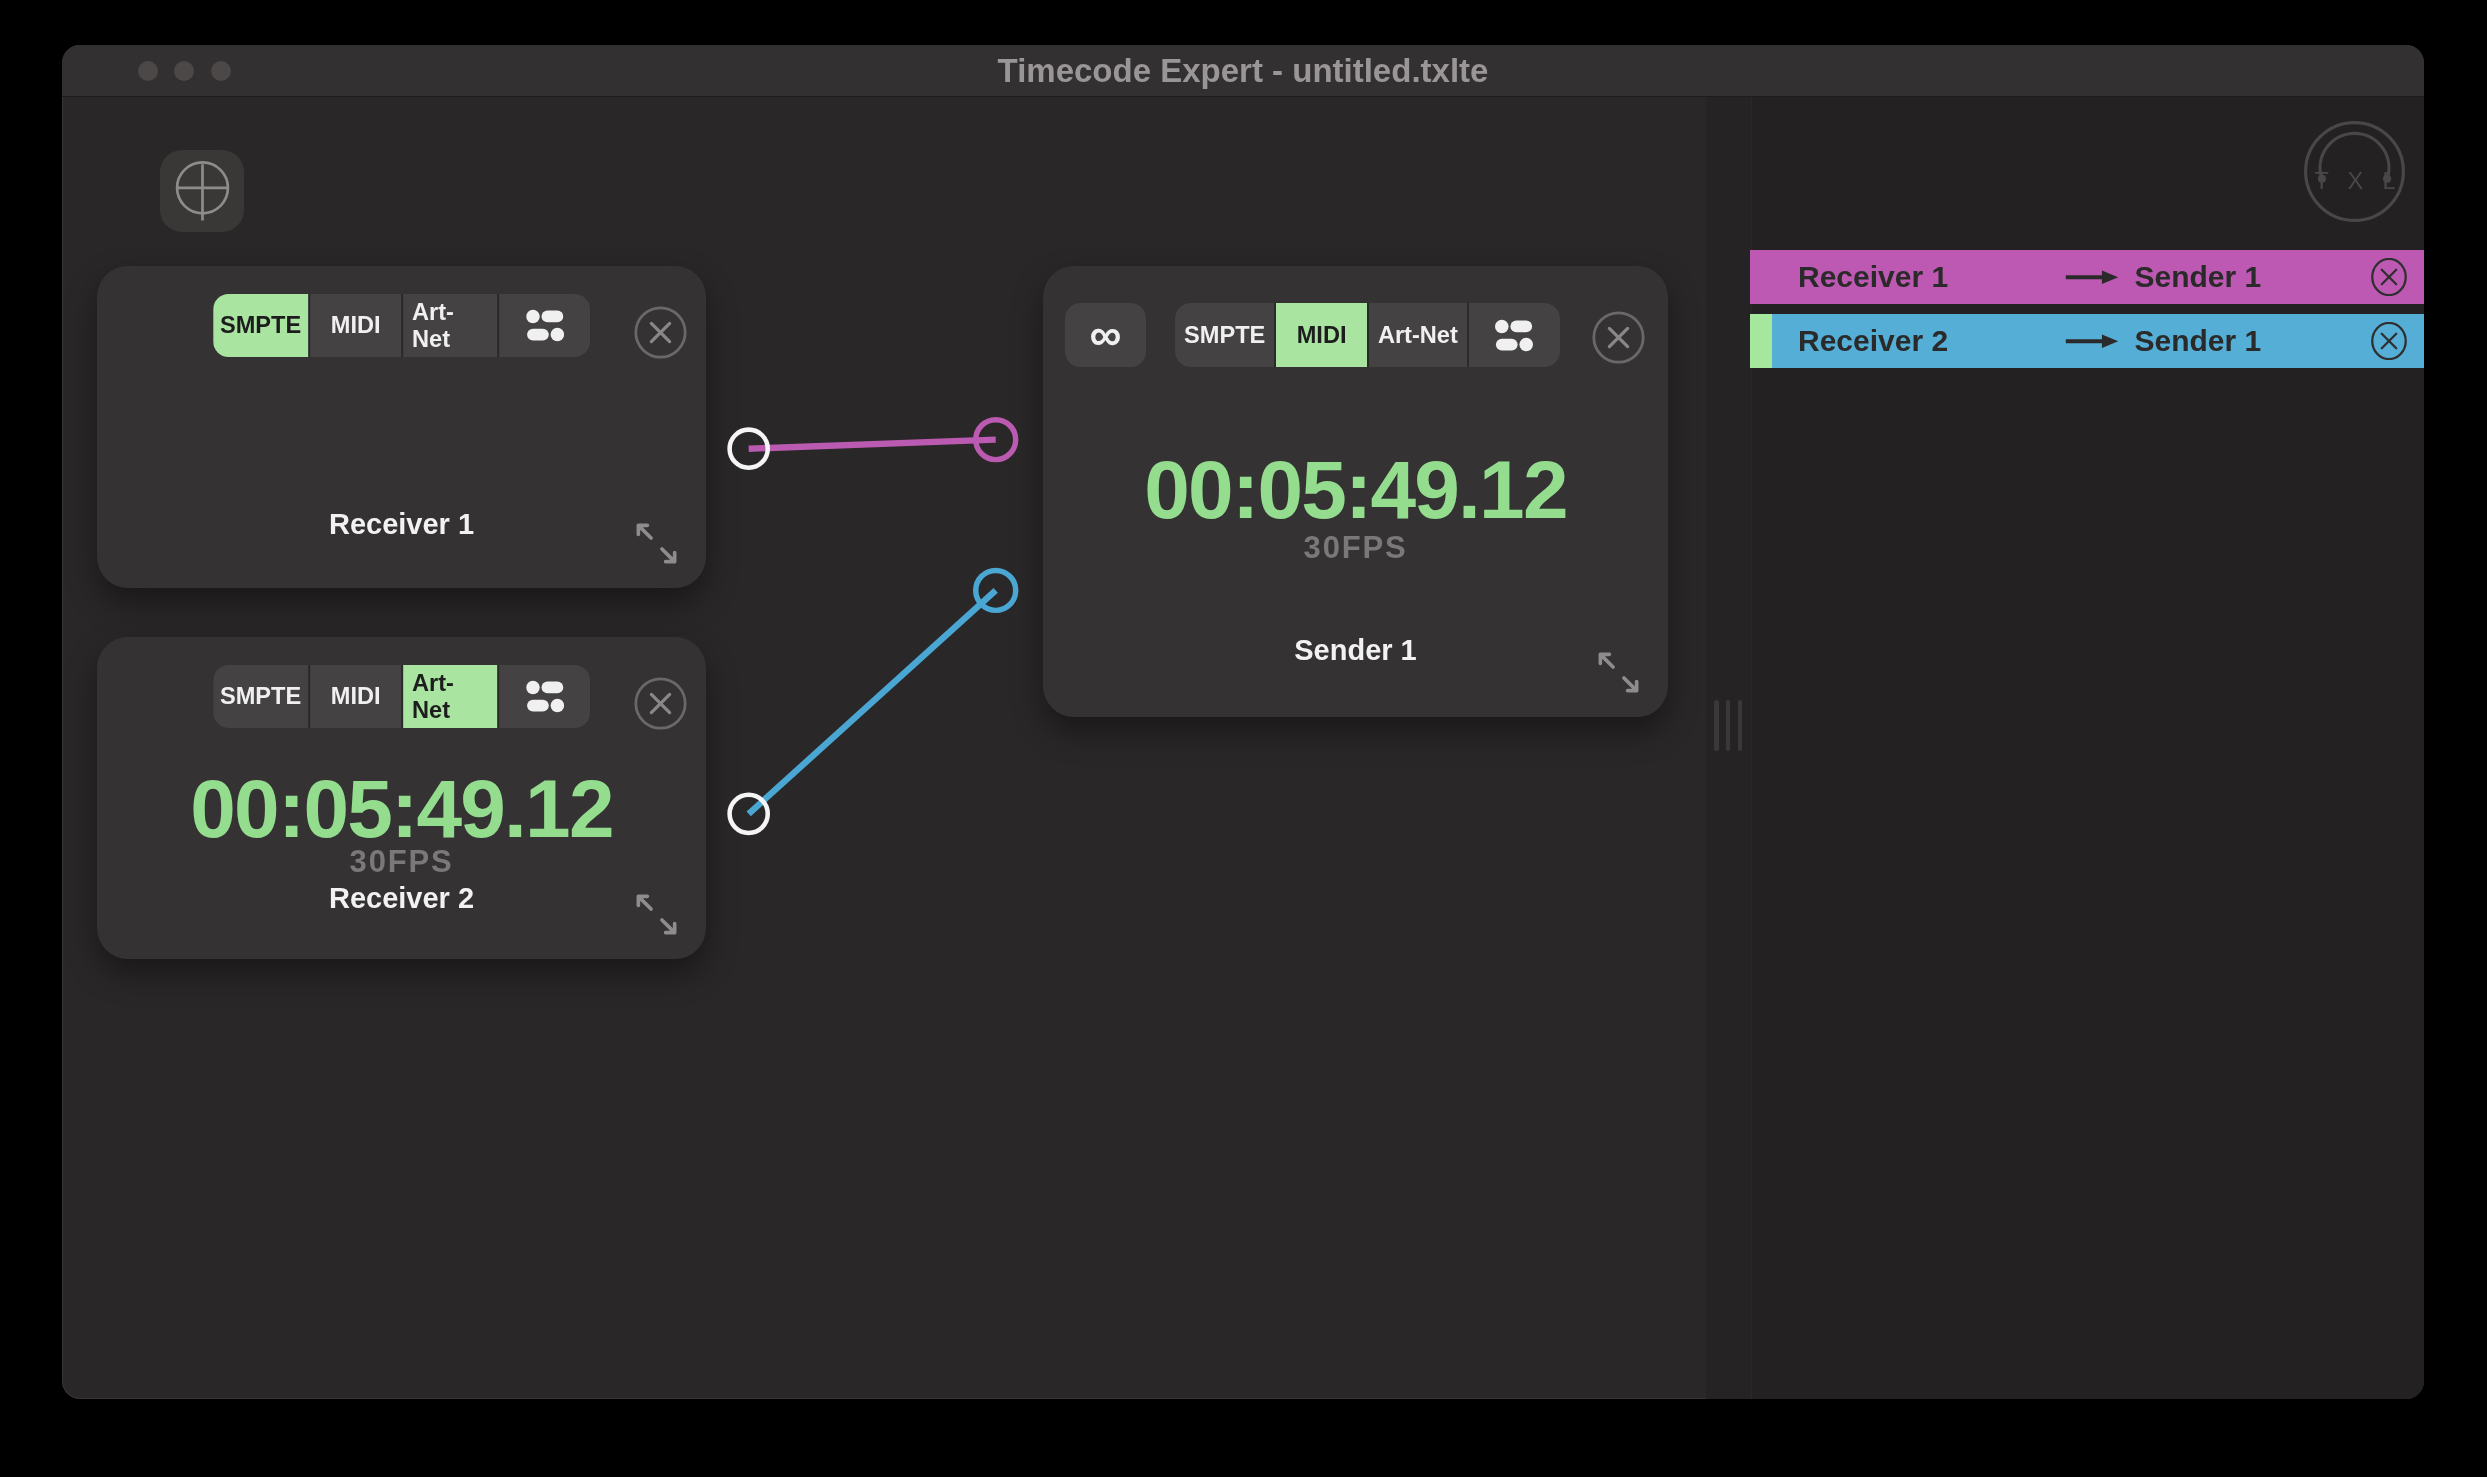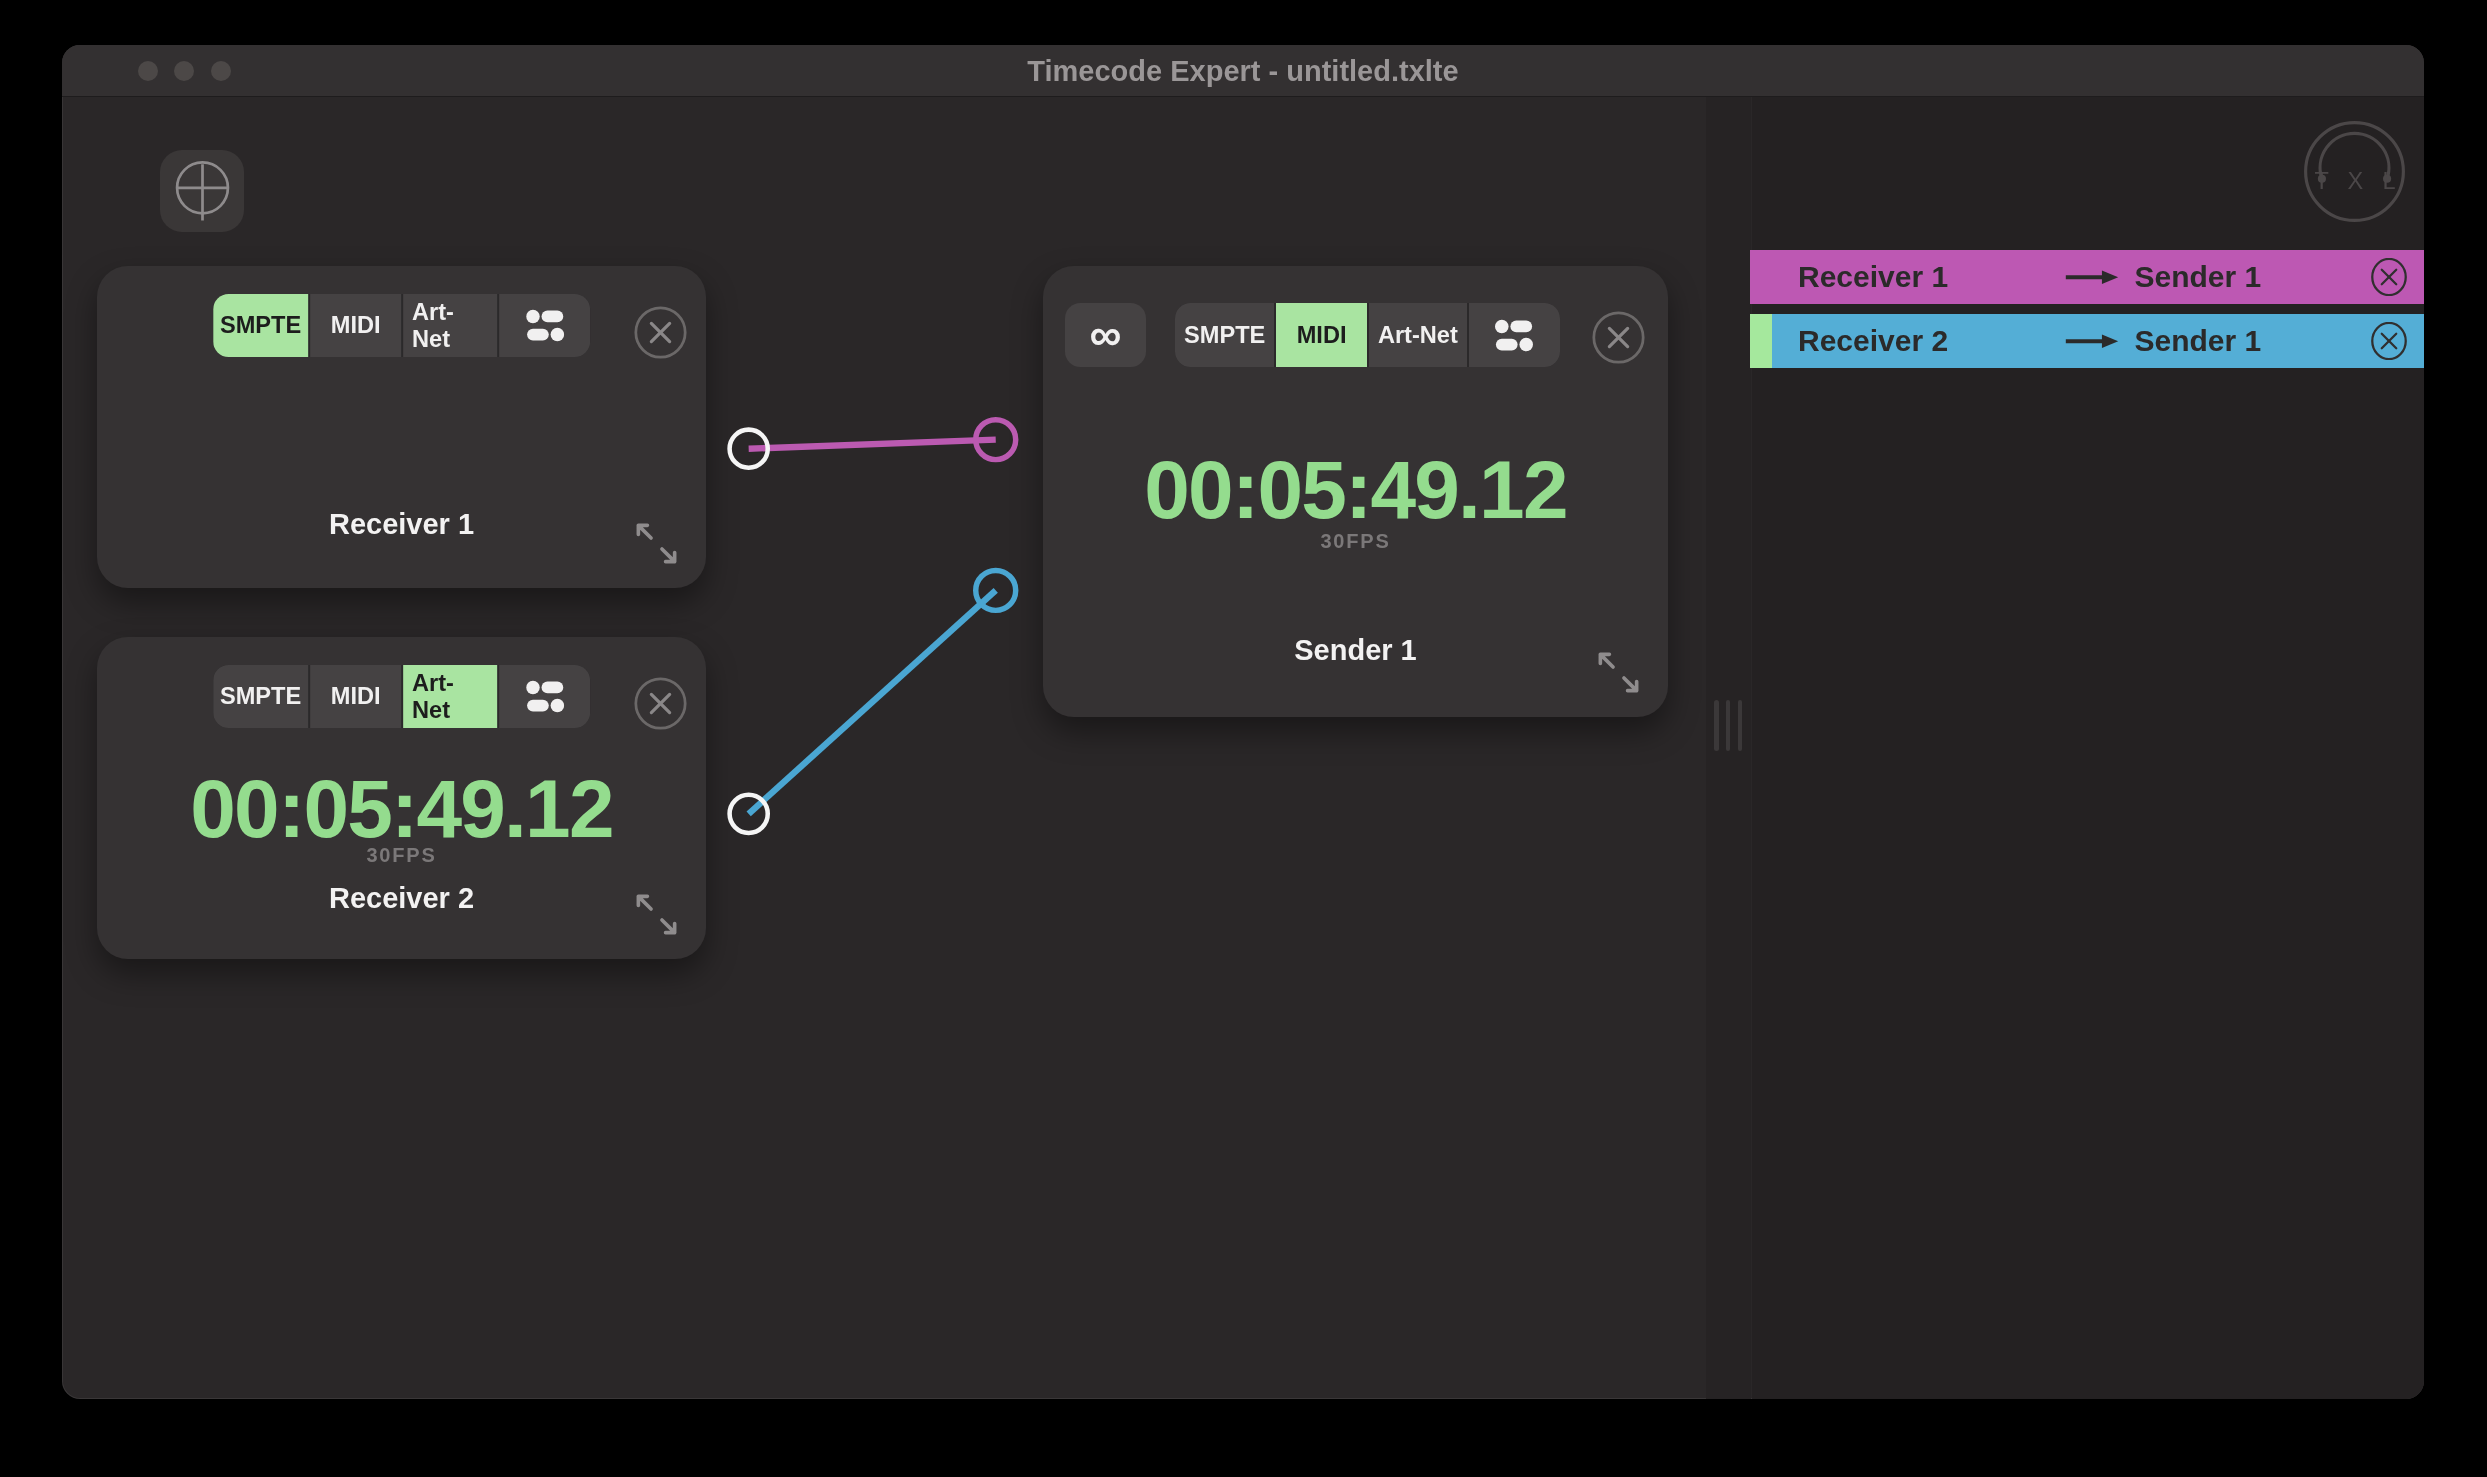--- a/index.html
+++ b/index.html
@@ -10,21 +10,21 @@
     position:absolute; left:62px; top:45px; width:2362px; height:1354px;
     background:#2a2728; border-radius:18px; overflow:hidden;
     box-shadow: inset 0 0 0 0.9px rgba(255,255,255,0.08);
   }
 
   
   .titlebar { position:absolute; left:0; top:0; right:0; height:52px; background:#333031; border-bottom:0.9px solid #1e1c1d; }
   .traffic { position:absolute; left:76px; top:16.4px; display:flex; gap:16.4px; }
   .traffic-dot { width:20px; height:20px; border-radius:50%; background:#4c4847; }
   .window-title { position:absolute; left:0; right:0; top:0; height:52px; line-height:52px; text-align:center;
-    color:#9a9697; font-size:29px; font-weight:700; }
+    color:#9a9697; font-size:33px; font-weight:700; }
 
   
   .content { position:absolute; left:0; top:52px; right:0; bottom:0; }
   .sidebar { position:absolute; left:1690px; top:0; bottom:0; right:0; background:#242122; }
   .divider { position:absolute; left:1644px; top:0; bottom:0; width:45px; background:#262324; }
   .drag-handle { position:absolute; left:8.2px; top:603px; display:flex; gap:7.3px; }
   .drag-handle .bar { width:4.5px; height:51px; border-radius:2.7px; background:#3b3839; }
 
   .canvas { position:absolute; left:0; top:0; width:1644px; bottom:0; }
 
@@ -56,21 +56,21 @@
   .card-close { position:absolute; top:40px; right:19px; width:53px; height:53px; background:none; border:none; cursor:pointer; padding:0; }
   .sender .card-close { top:45px; right:23px; }
 
   .timecode { position:absolute; left:0; width:100%; text-align:center;
     font-size:82px; font-weight:700; letter-spacing:-1.8px; line-height:1; }
   .r1 .timecode { top:126px; }
   .r2 .timecode { top:131px; }
   .sender .timecode { top:183px; }
 
   .fps { position:absolute; left:0; width:100%; text-align:center;
-    color:#7b7879; font-size:20px; font-weight:700; letter-spacing:1.8px; }
+    color:#7b7879; font-size:31px; font-weight:700; letter-spacing:1.8px; }
   .r2 .fps { top:207px; }
   .sender .fps { top:264px; }
 
   .card-name { position:absolute; left:0; width:100%; text-align:center;
     color:#f3f2f2; font-size:29px; font-weight:700; }
   .r1 .card-name { top:242px; }
   .r2 .card-name { top:245px; }
   .sender .card-name { top:368px; }
 
   .card-resize { position:absolute; right:25.4px; bottom:20px; width:49px; height:49px; cursor:nwse-resize; }

